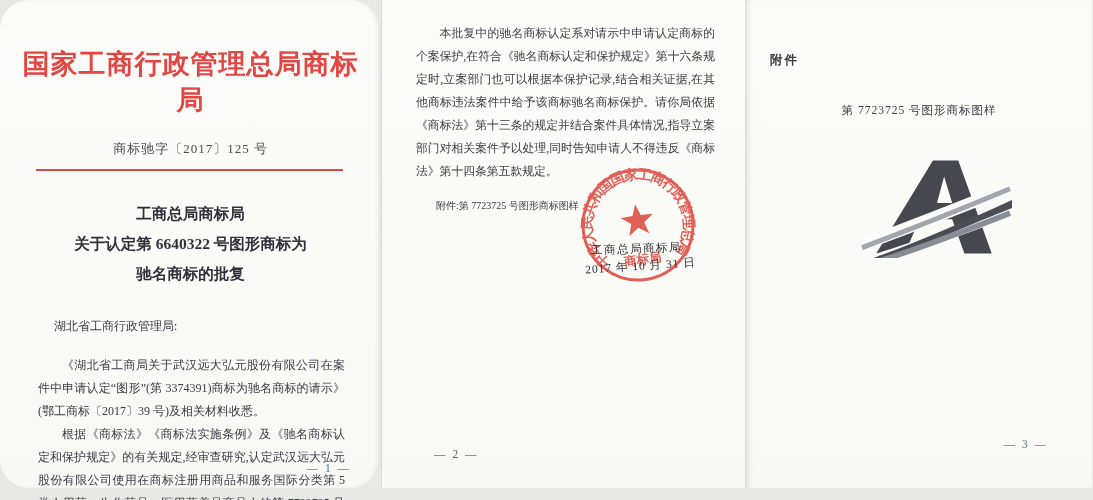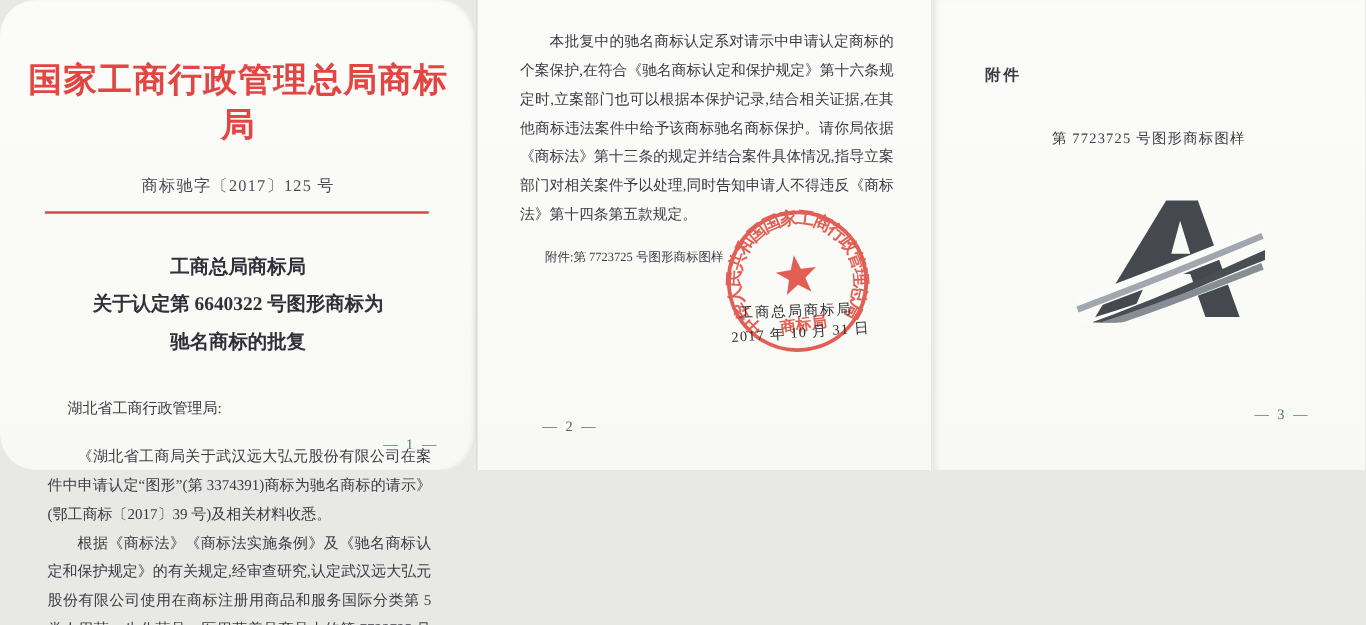--- a/index.html
+++ b/index.html
@@ -5,21 +5,21 @@
   html,body{margin:0;padding:0;}
   body{
     width:1093px;height:500px;overflow:hidden;
     background:#e8e8e5;
     font-family:"Liberation Serif","DejaVu Serif",serif;
   }
   .scan{
     display:flex;width:1093px;height:500px;
   }
   .page{
-    position:relative;height:376px;box-sizing:border-box;
+    position:relative;height:488px;box-sizing:border-box;
     background:linear-gradient(180deg,#fbfbf9 0%,#fafaf7 60%,#f8f8f5 100%);
   }
   .page1{width:381px;border-radius:29px;}
   .page2{width:365px;border-left:1px solid #d9d9d5;border-right:1px solid #dededa;}
   .page3{width:346px;}
   .page1{box-shadow:inset -4px 0 6px -4px #c9c9c4;}
   .page3{box-shadow:inset 5px 0 7px -5px #cfcfca;}
 
   
   .p1-header{
@@ -45,21 +45,21 @@
   .p2-signer{
     position:absolute;left:209px;top:241px;width:120px;
     font-size:11.5px;color:#2d2d34;letter-spacing:1.5px;transform:rotate(-2deg);
   }
   .p2-date{
     position:absolute;left:203px;top:258px;width:130px;
     font-size:11.5px;color:#2d2d34;letter-spacing:1px;transform:rotate(-4deg);
   }
 
   
-  .p3-attach{position:absolute;left:42px;top:52px;font-size:12.5px;font-weight:bold;color:#3b3b44;letter-spacing:2px;}
+  .p3-attach{position:absolute;left:24px;top:52px;font-size:12.5px;font-weight:bold;color:#3b3b44;letter-spacing:2px;}
   .p3-caption{position:absolute;left:0;top:103px;width:100%;box-sizing:border-box;
     text-align:center;font-size:11.5px;color:#3b3b44;letter-spacing:1px;}
   .p3-logo{position:absolute;left:114px;top:156px;width:152px;height:102px;}
 </style>
 </head>
 <body>
 
 <div class="scan">
 
   <div class="page page1">

